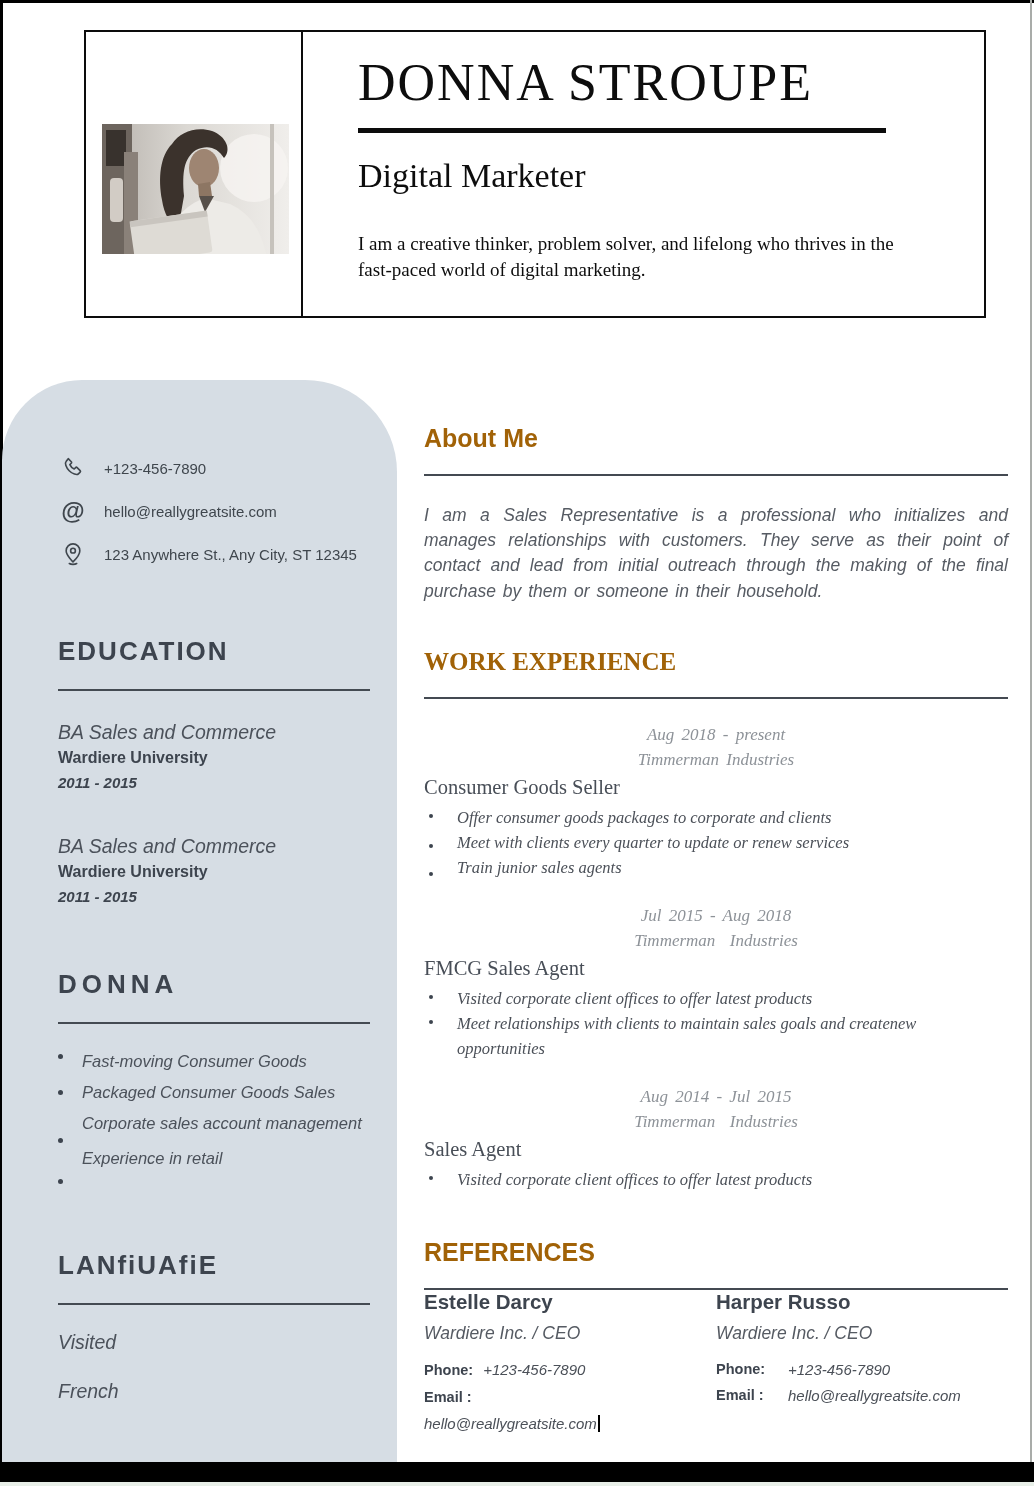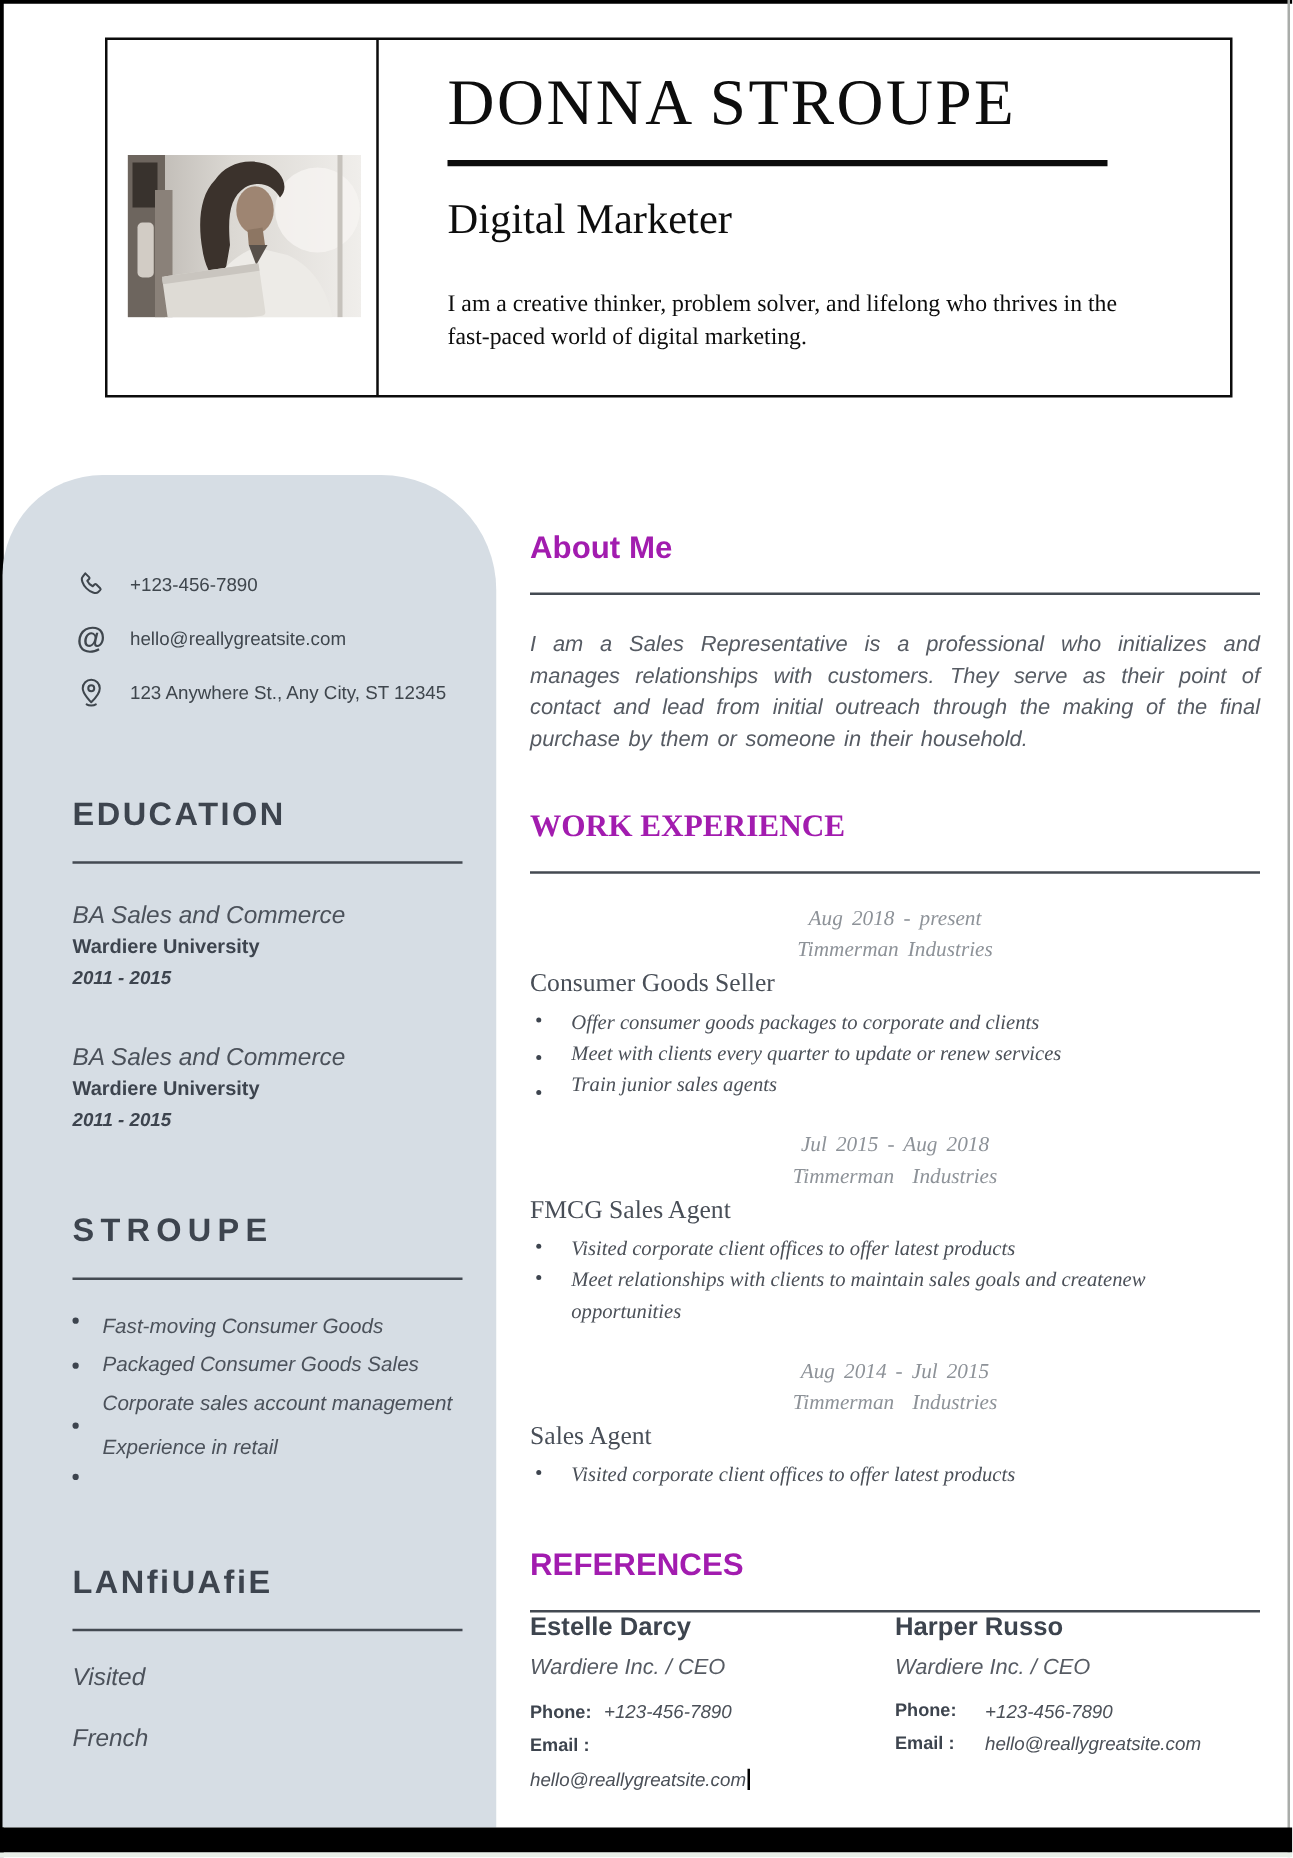--- a/index.html
+++ b/index.html
@@ -61,21 +61,21 @@
   .skill-row:nth-of-type(1) .dot { margin-top:8px; }
   .skill-row:nth-of-type(2) .dot { margin-top:13px; }
   .skill-row:nth-of-type(3) .dot { margin-top:30px; }
   .skill-row:nth-of-type(4) .dot { margin-top:36px; }
 
   .lang-block { margin-top:66px; }
   .lang-item { font-size:19.5px; font-style:italic; color:#4b515a; margin-top:26px; }
 
   
   .main { position:absolute; left:424px; top:424px; width:584px; }
-  .main-heading { font-size:25px; font-weight:bold; color:#a21caf; }
+  .main-heading { font-size:25px; font-weight:bold; color:#a16207; }
   .main-hr { border:none; border-top:2px solid #444a52; margin-top:21px; }
   .about-text {
     margin-top:27px; font-size:17.5px; font-style:italic; color:#565b63;
     line-height:1.44; text-align:justify; word-spacing:2px;
   }
   .work-block { margin-top:44px;font-family:Liberation Serif, serif; }
   .job { margin-top:23px; }
   .job-meta { font-size:17px; font-style:italic; color:#8d9298; line-height:25px; white-space:pre-wrap; word-spacing:3px;text-align:center; }
   .job-title { font-size:20.5px; color:#484e57; margin-top:4px; }
   .wlist { margin-top:6px; }
@@ -186,21 +186,21 @@
 
           <div class="edu-entry">
             <div class="degree">BA Sales and Commerce</div>
             <div class="school">Wardiere University</div>
             <div class="years">2011 - 2015</div>
           </div>
         </div>
     </div>
 
     <div class="skills-block">
-      <div class="side-heading spread">STROUPE</div>
+      <div class="side-heading spread">DONNA</div>
       <hr class="side-hr">
       <div class="skills-list">
 
           <div class="skill-row">
             <span class="dot"></span>
             <span>Fast-moving Consumer Goods</span>
           </div>
 
           <div class="skill-row">
             <span class="dot"></span>

